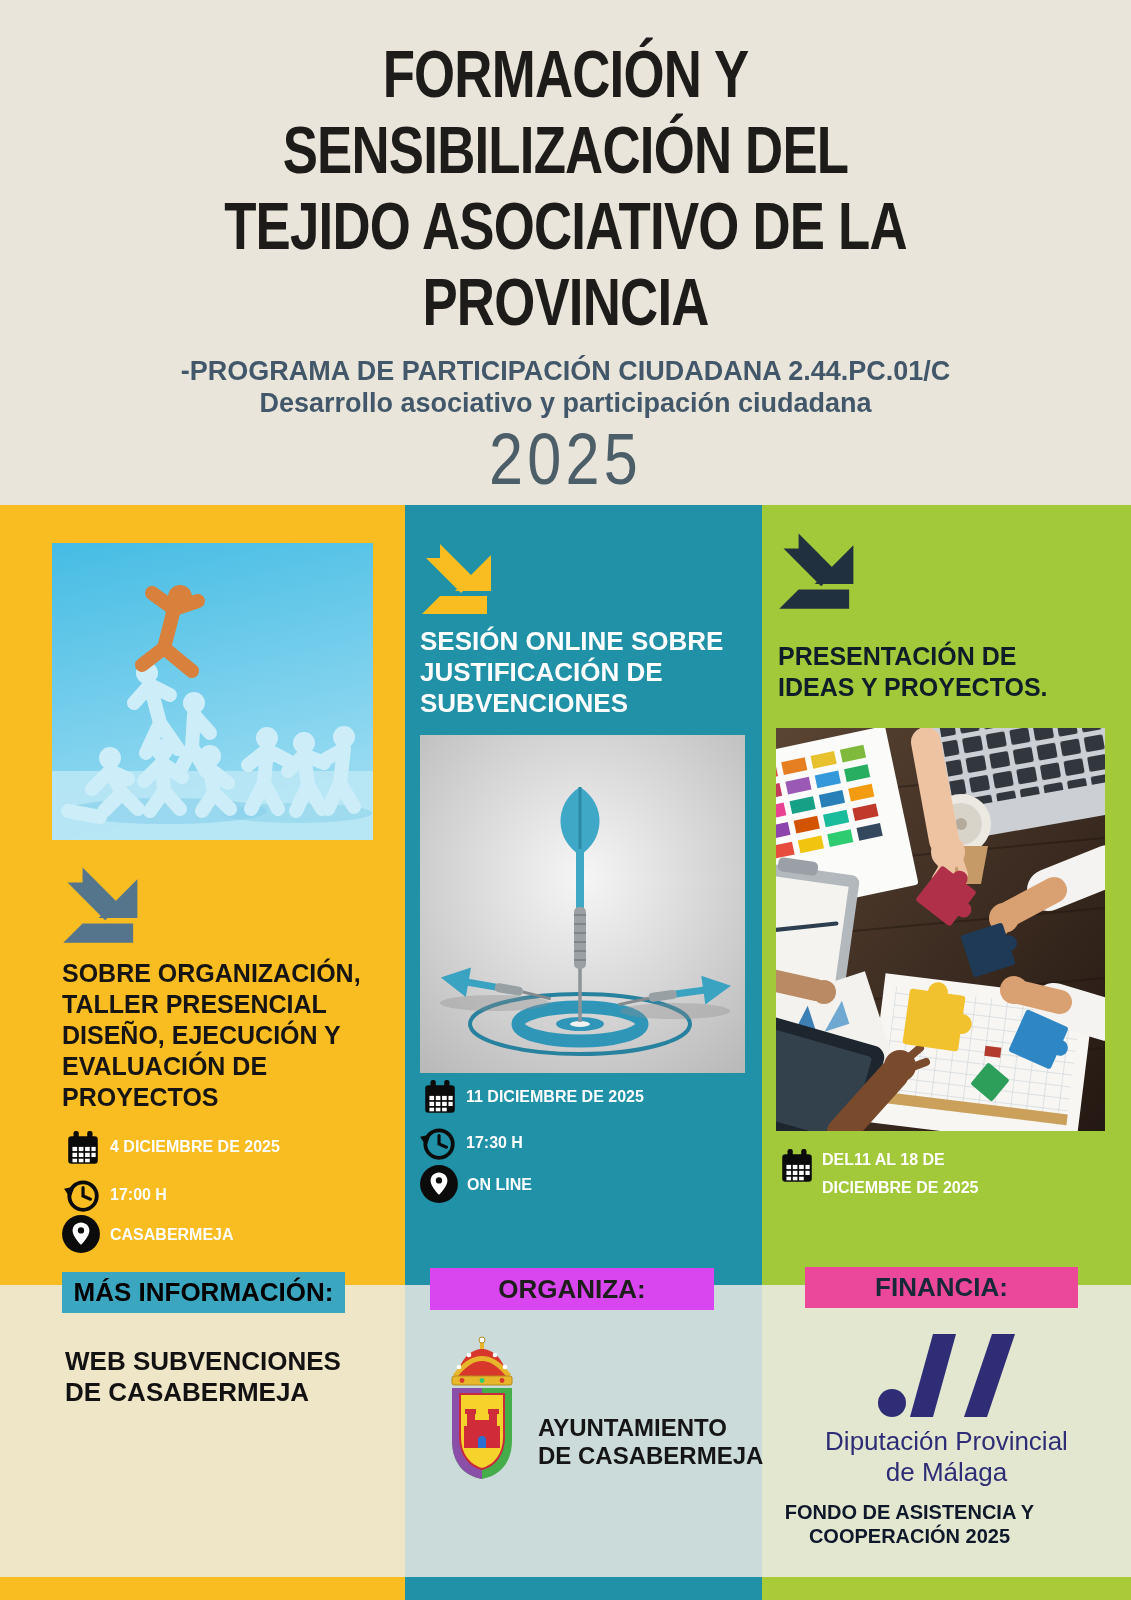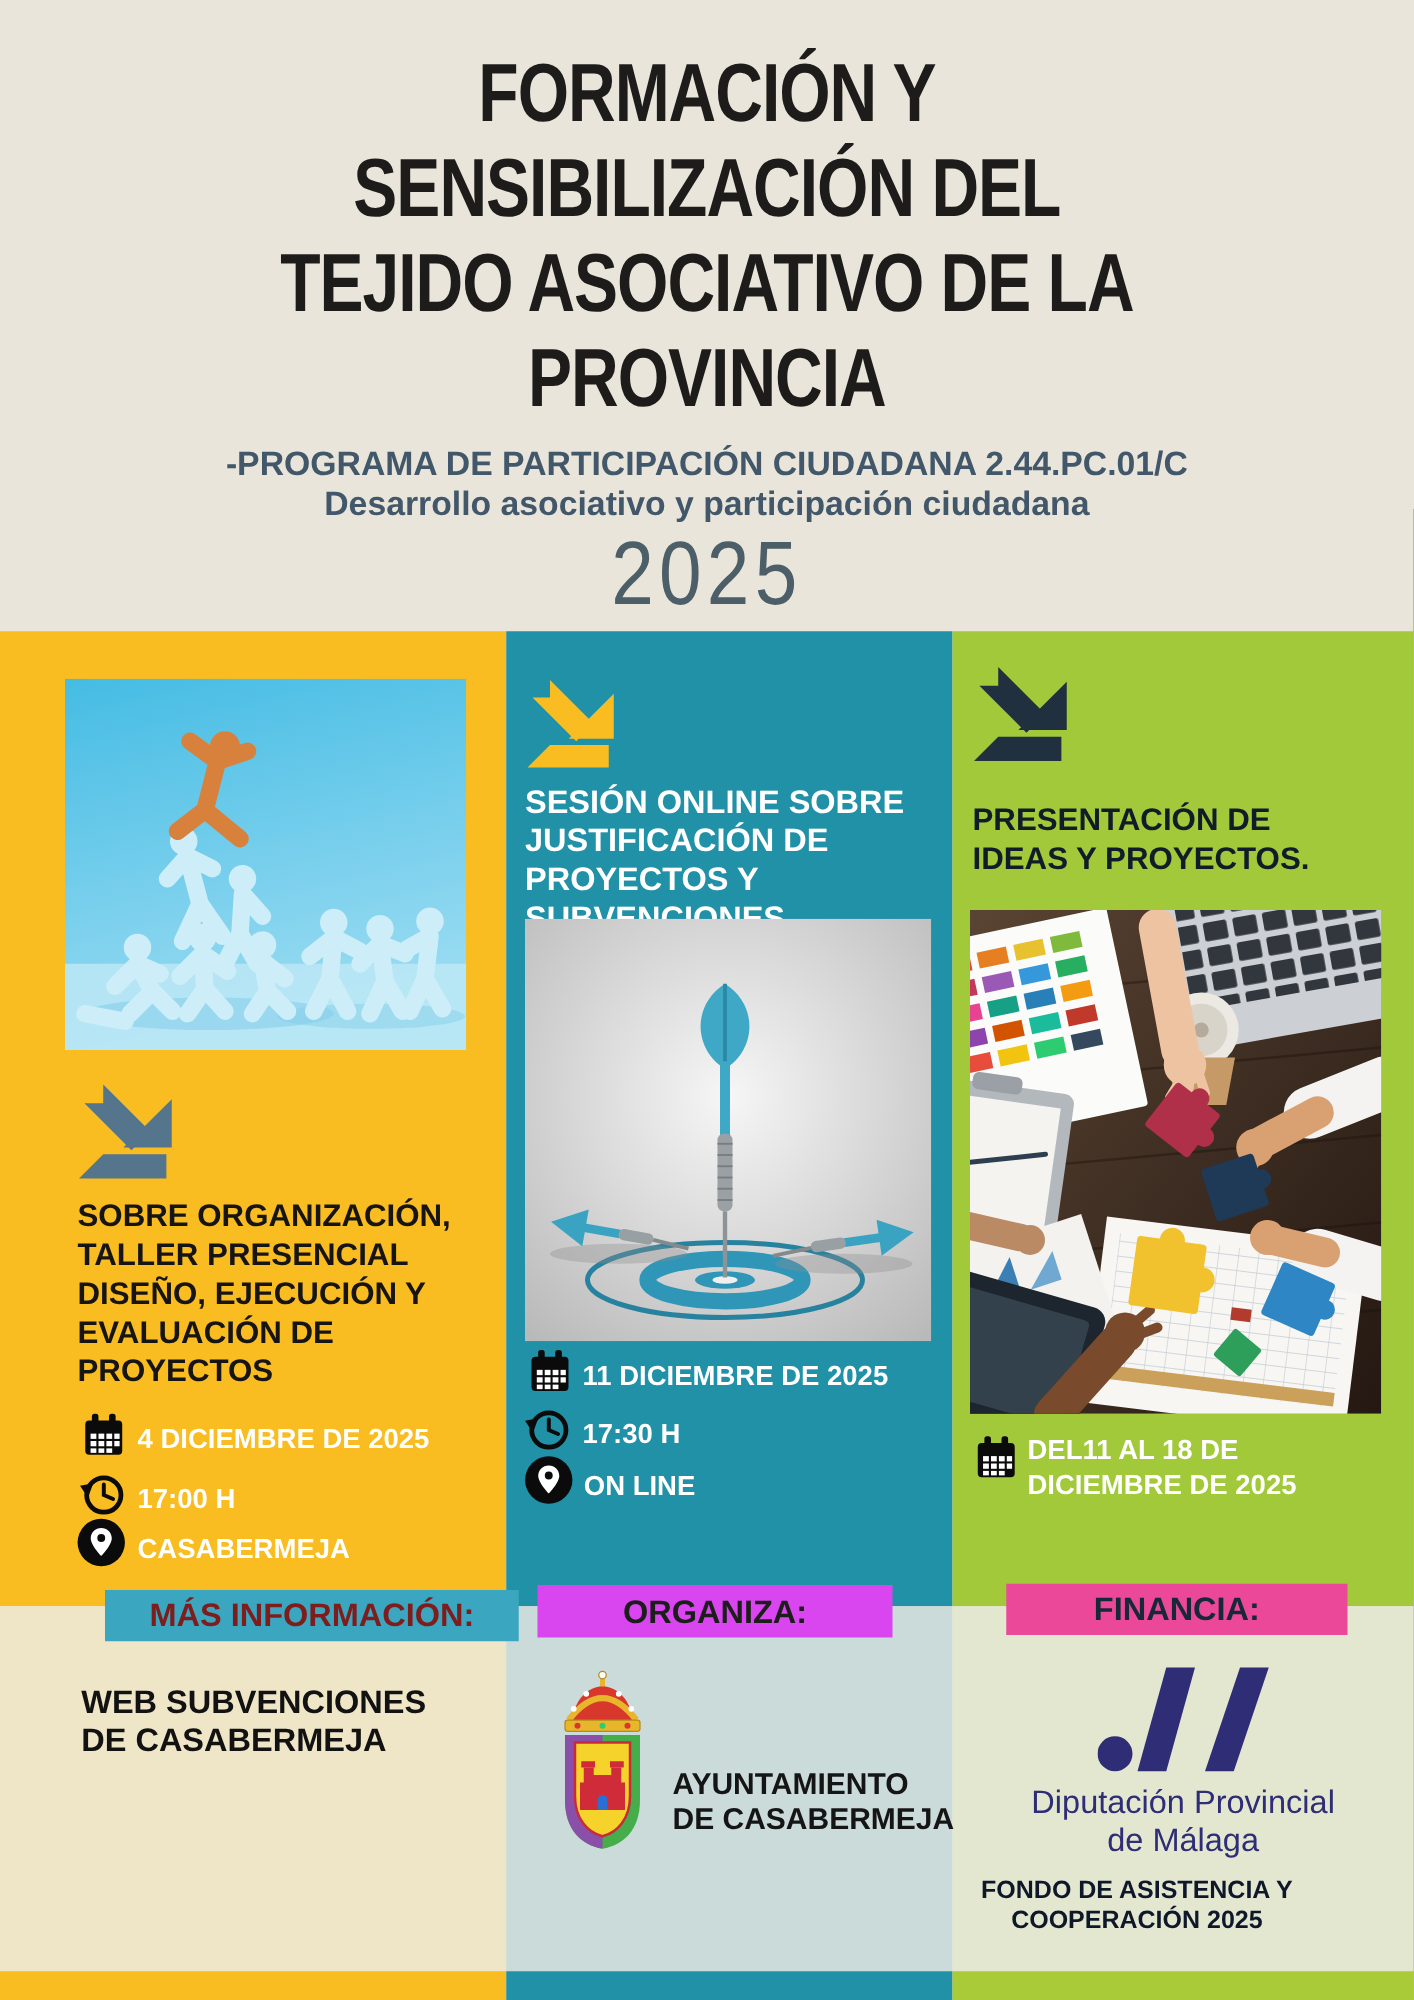--- a/index.html
+++ b/index.html
@@ -28,23 +28,23 @@
   .strip{top:1577px;height:23px;}
   .strip-left {left:0;width:405px;background:#f9bc21;}
   .strip-mid  {left:405px;width:357px;background:#2191a7;}
   .strip-right{left:762px;width:369px;background:#a9cb37;}
   
   .colhead{font-weight:700;}
   .colhead div{white-space:nowrap;}
   .head-left {left:62px;top:958px;width:320px;color:#171513;font-size:25px;line-height:31px;}
   .head-mid  {left:420px;top:626px;width:320px;color:#ffffff;font-size:26px;line-height:31px;}
   .head-right{left:778px;top:641px;width:300px;color:#101d28;font-size:25px;line-height:31px;}
-  .meta-text{font-weight:700;color:#ffffff;font-size:22px;white-space:nowrap;}
+  .meta-text{font-weight:700;color:#ffffff;font-size:16px;white-space:nowrap;}
   .btn{font-weight:700;font-size:26px;text-align:center;display:flex;align-items:center;justify-content:center;}
-  .btn-info{left:62px; top:1272px;width:331px;height:41px;background:#3ba6bf;color:#7f1d1d;margin-left:22px;}
+  .btn-info{left:62px; top:1272px;width:283px;height:41px;background:#3ba6bf;color:#000000;}
   .btn-org {left:430px;top:1268px;width:284px;height:42px;background:#d946ef;color:#1d1d1b;}
   .btn-fin {left:805px;top:1267px;width:273px;height:41px;background:#ec4899;color:#172838;}
   .foot-left{left:65px;top:1346px;font-weight:700;color:#121212;font-size:26px;line-height:31px;}
   .org-name{left:522px;top:1414px;font-weight:700;color:#151515;font-size:24px;line-height:28px;margin-left:16px;}
   .dip-name{left:762px;top:1426px;width:369px;text-align:center;font-weight:400;color:#2e2d75;
     font-size:26px;line-height:31px;}
   .dip-prog{left:762px;top:1500px;width:295px;text-align:center;font-weight:700;color:#0f172a;
     font-size:20px;line-height:24px;}
   svg{display:block;}
 </style>
@@ -182,21 +182,20 @@
     <svg width="80" height="80" viewBox="0 0 80 80" fill="#f9bc21">
       <polygon points="72,18 72,54 36,54"></polygon>
       <polygon points="7,21 21,21 21,7 56,42 42,56"></polygon>
       <polygon points="3,77 21,59 68,59 68,77"></polygon>
     </svg>
   </div>
 
   <div class="abs colhead head-mid">
     <div>SESIÓN ONLINE SOBRE</div>
     <div>JUSTIFICACIÓN DE</div>
-    <div>PROYECTOS Y</div>
     <div>SUBVENCIONES</div>
   </div>
 
   <div class="abs" style="left:420px;top:735px">
     <svg width="325" height="338" viewBox="0 0 325 338">
       <defs>
         <radialGradient id="mdbg" cx="0.5" cy="0.42" r="0.75">
           <stop offset="0" stop-color="#f6f6f6"></stop>
             <stop offset="1" stop-color="#b9b9b9"></stop>
         </radialGradient>

